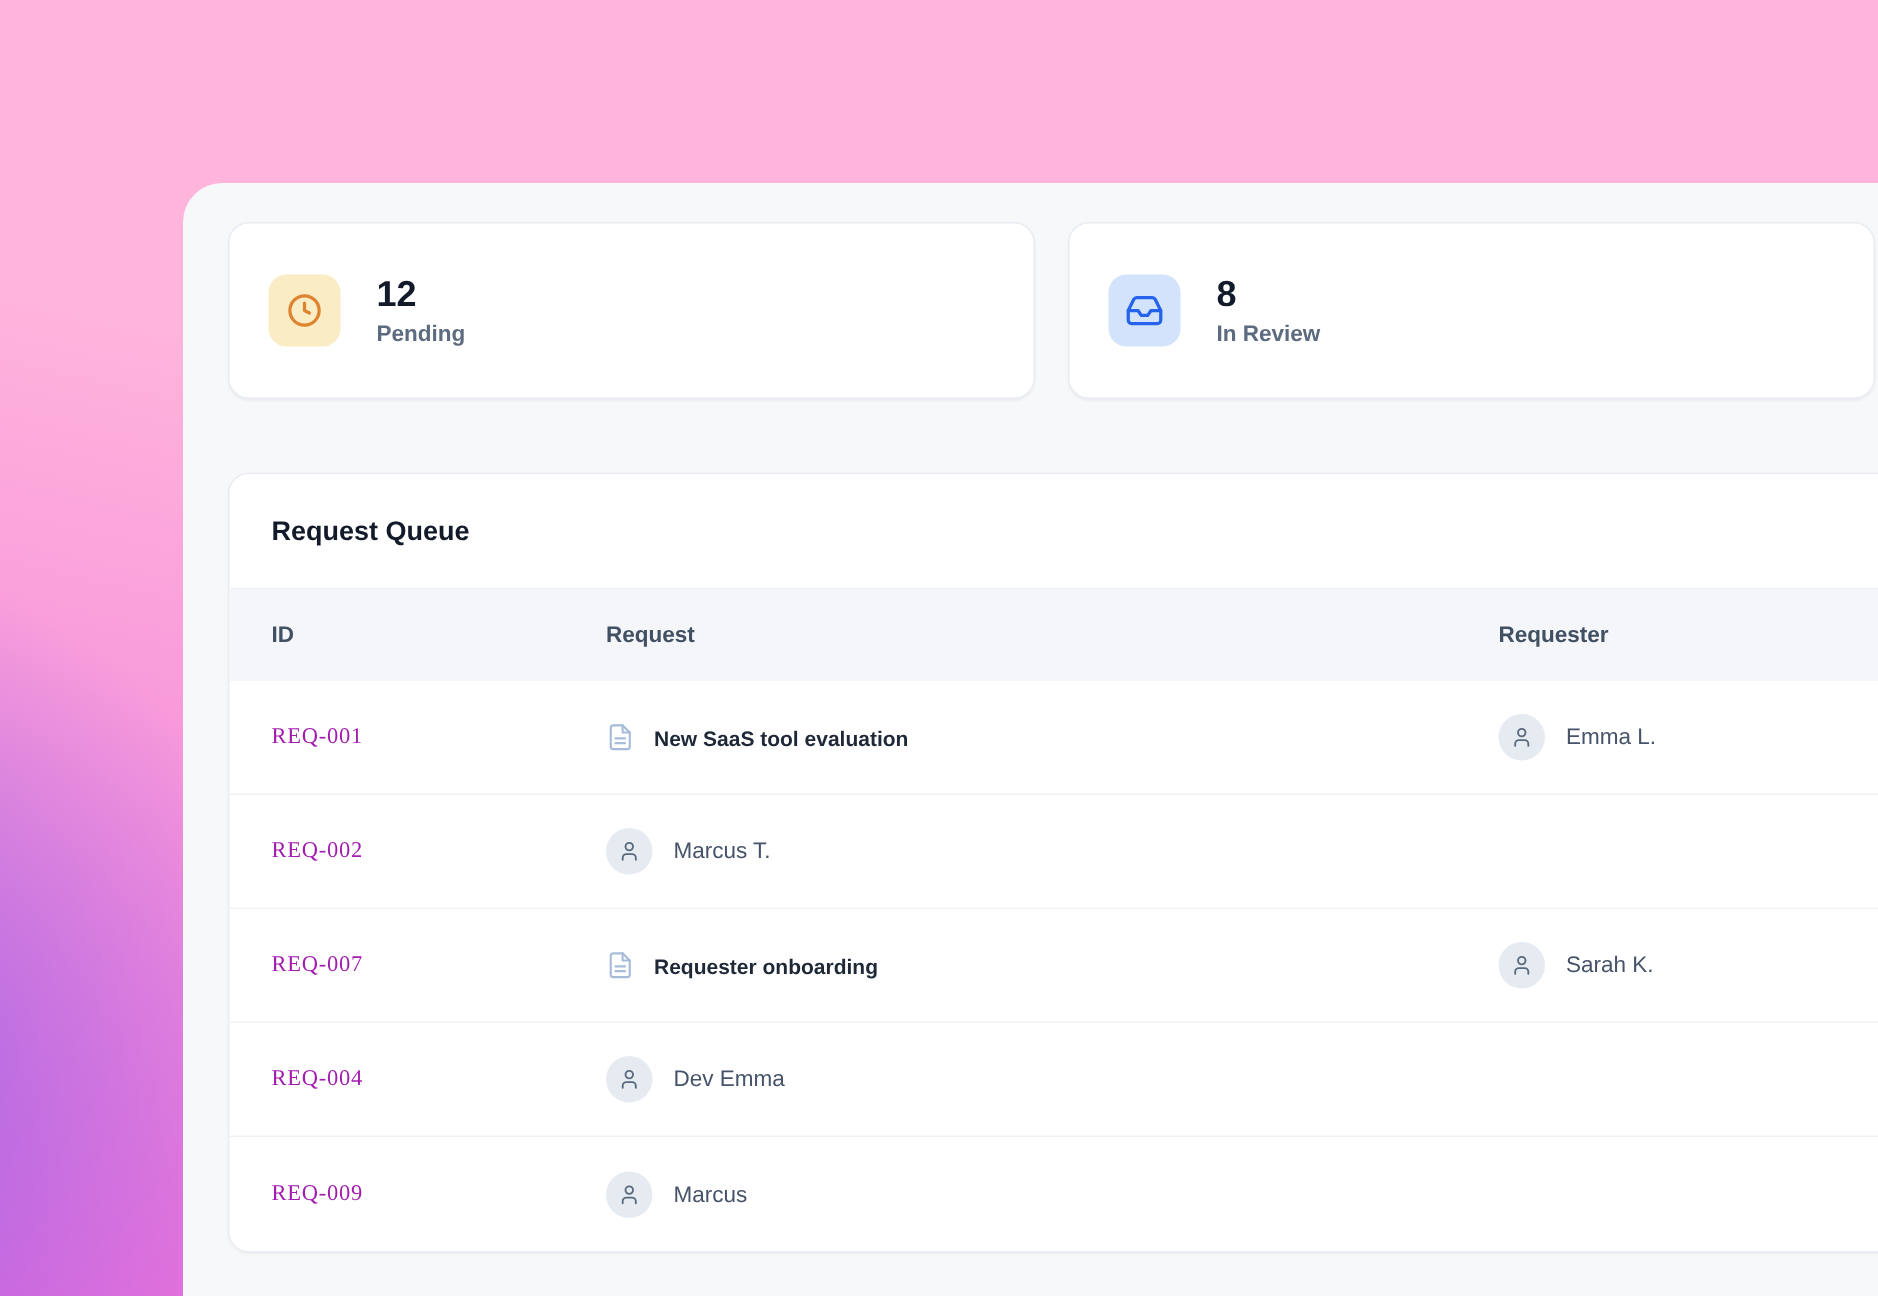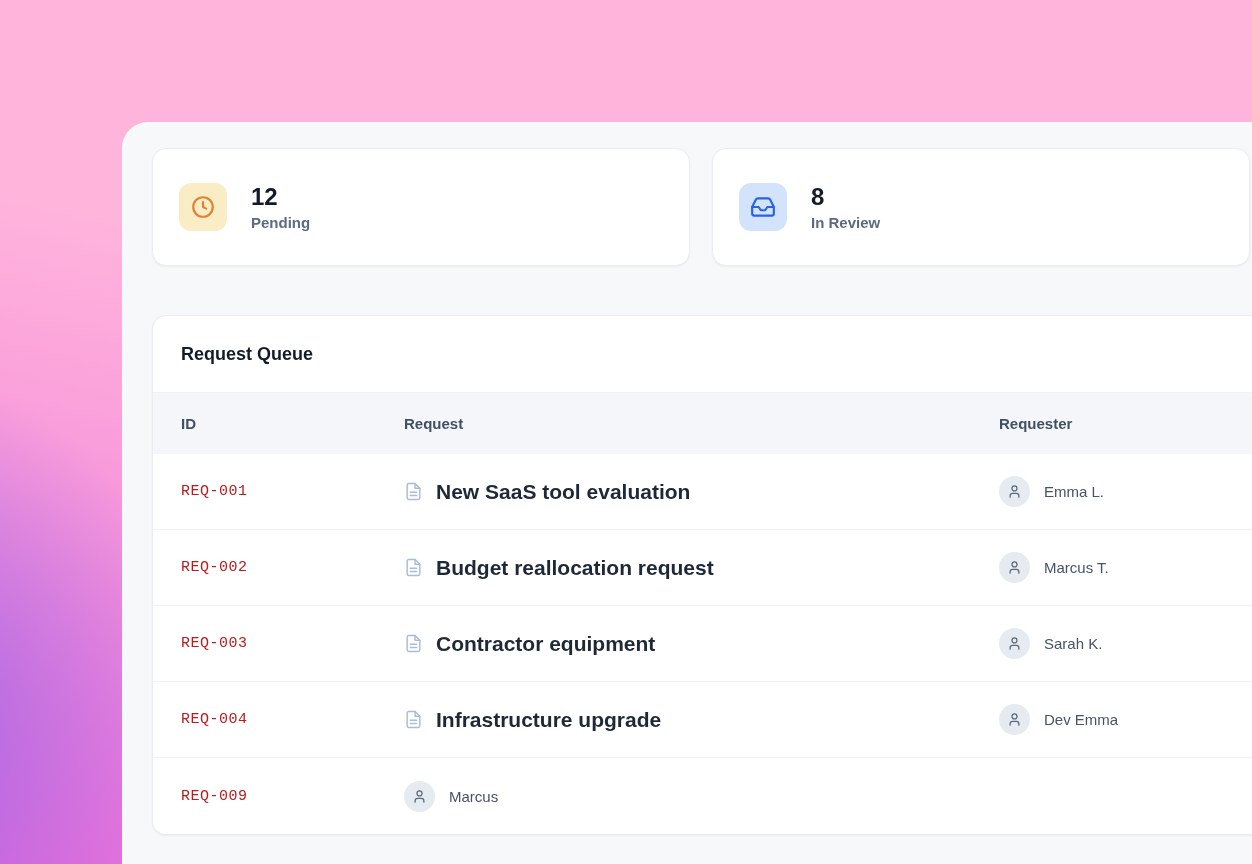--- a/index.html
+++ b/index.html
@@ -50,25 +50,25 @@
     display: grid; grid-template-columns: 223px 595px 1fr;
     align-items: center; padding-left: 28px;
   }
   .table-header {
     height: 61px; background: #F4F6F9;
     font-size: 15px; font-weight: 600; color: #425063;
   }
   .table-row { height: 76px; border-bottom: 1px solid #EFF2F6; background: #FFFFFF; }
   .table-row:last-child { border-bottom: none; }
   .cell-id {
-    font-family: Liberation Mono, monospace;
-    font-size: 15px; color: #b91c1c; letter-spacing: 0.5px;
+    font-family: Liberation Serif, serif;
+    font-size: 15px; color: #a21caf; letter-spacing: 0.5px;
   }
   .cell-request { display: flex; align-items: center; gap: 13px; }
-  .cell-request .req-text { font-size: 21px; font-weight: 600; color: #1E2836; }
+  .cell-request .req-text { font-size: 14px; font-weight: 600; color: #1E2836; }
   .doc-icon { flex: 0 0 auto; display: flex; }
   .cell-requester { display: flex; align-items: center; gap: 14px; font-size: 15px; color: #46536A; }
   .avatar {
     width: 31px; height: 31px; border-radius: 50%; background: #E6EBF2;
     display: flex; align-items: center; justify-content: center; flex: 0 0 auto;
   }
   svg { display: block; }
 </style>
 </head>
 <body>
@@ -134,79 +134,57 @@
               <path d="M19 21v-2a4 4 0 0 0-4-4H9a4 4 0 0 0-4 4v2"></path>
                 <circle cx="12" cy="7" r="4"></circle>
             </svg>
           </span>
           <span>Emma L.</span>
         </div>
       </div>
 
       <div class="table-row grid-cols">
         <div class="cell-id">REQ-002</div>
+        <div class="cell-requester">
+          <span class="avatar">
+            <svg width="15" height="15" viewBox="0 0 24 24" fill="none" stroke="#5A6A7D" stroke-width="2" stroke-linecap="round" stroke-linejoin="round">
+              <path d="M19 21v-2a4 4 0 0 0-4-4H9a4 4 0 0 0-4 4v2"></path>
+                <circle cx="12" cy="7" r="4"></circle>
+            </svg>
+          </span>
+          <span>Marcus T.</span>
+        </div>
+      </div>
+
+      <div class="table-row grid-cols">
+        <div class="cell-id">REQ-007</div>
         <div class="cell-request">
           <span class="doc-icon">
             <svg width="19" height="19" viewBox="0 0 24 24" fill="none" stroke="#A6BCD8" stroke-width="1.8" stroke-linecap="round" stroke-linejoin="round">
               <path d="M14 2H6a2 2 0 0 0-2 2v16a2 2 0 0 0 2 2h12a2 2 0 0 0 2-2V8z"></path>
               <polyline points="14 2 14 8 20 8"></polyline>
               <line x1="16" y1="13" x2="8" y2="13"></line>
                 <line x1="16" y1="17" x2="8" y2="17"></line>
             </svg>
           </span>
-          <span class="req-text">Budget reallocation request</span>
-        </div>
-        <div class="cell-requester">
-          <span class="avatar">
-            <svg width="15" height="15" viewBox="0 0 24 24" fill="none" stroke="#5A6A7D" stroke-width="2" stroke-linecap="round" stroke-linejoin="round">
-              <path d="M19 21v-2a4 4 0 0 0-4-4H9a4 4 0 0 0-4 4v2"></path>
-                <circle cx="12" cy="7" r="4"></circle>
-            </svg>
-          </span>
-          <span>Marcus T.</span>
-        </div>
-      </div>
-
-      <div class="table-row grid-cols">
-        <div class="cell-id">REQ-003</div>
-        <div class="cell-request">
-          <span class="doc-icon">
-            <svg width="19" height="19" viewBox="0 0 24 24" fill="none" stroke="#A6BCD8" stroke-width="1.8" stroke-linecap="round" stroke-linejoin="round">
-              <path d="M14 2H6a2 2 0 0 0-2 2v16a2 2 0 0 0 2 2h12a2 2 0 0 0 2-2V8z"></path>
-              <polyline points="14 2 14 8 20 8"></polyline>
-              <line x1="16" y1="13" x2="8" y2="13"></line>
-                <line x1="16" y1="17" x2="8" y2="17"></line>
-            </svg>
-          </span>
-          <span class="req-text">Contractor equipment</span>
+          <span class="req-text">Requester onboarding</span>
         </div>
         <div class="cell-requester">
           <span class="avatar">
             <svg width="15" height="15" viewBox="0 0 24 24" fill="none" stroke="#5A6A7D" stroke-width="2" stroke-linecap="round" stroke-linejoin="round">
               <path d="M19 21v-2a4 4 0 0 0-4-4H9a4 4 0 0 0-4 4v2"></path>
                 <circle cx="12" cy="7" r="4"></circle>
             </svg>
           </span>
           <span>Sarah K.</span>
         </div>
       </div>
 
       <div class="table-row grid-cols">
         <div class="cell-id">REQ-004</div>
-        <div class="cell-request">
-          <span class="doc-icon">
-            <svg width="19" height="19" viewBox="0 0 24 24" fill="none" stroke="#A6BCD8" stroke-width="1.8" stroke-linecap="round" stroke-linejoin="round">
-              <path d="M14 2H6a2 2 0 0 0-2 2v16a2 2 0 0 0 2 2h12a2 2 0 0 0 2-2V8z"></path>
-              <polyline points="14 2 14 8 20 8"></polyline>
-              <line x1="16" y1="13" x2="8" y2="13"></line>
-                <line x1="16" y1="17" x2="8" y2="17"></line>
-            </svg>
-          </span>
-          <span class="req-text">Infrastructure upgrade</span>
-        </div>
         <div class="cell-requester">
           <span class="avatar">
             <svg width="15" height="15" viewBox="0 0 24 24" fill="none" stroke="#5A6A7D" stroke-width="2" stroke-linecap="round" stroke-linejoin="round">
               <path d="M19 21v-2a4 4 0 0 0-4-4H9a4 4 0 0 0-4 4v2"></path>
                 <circle cx="12" cy="7" r="4"></circle>
             </svg>
           </span>
           <span>Dev Emma</span>
         </div>
       </div>

